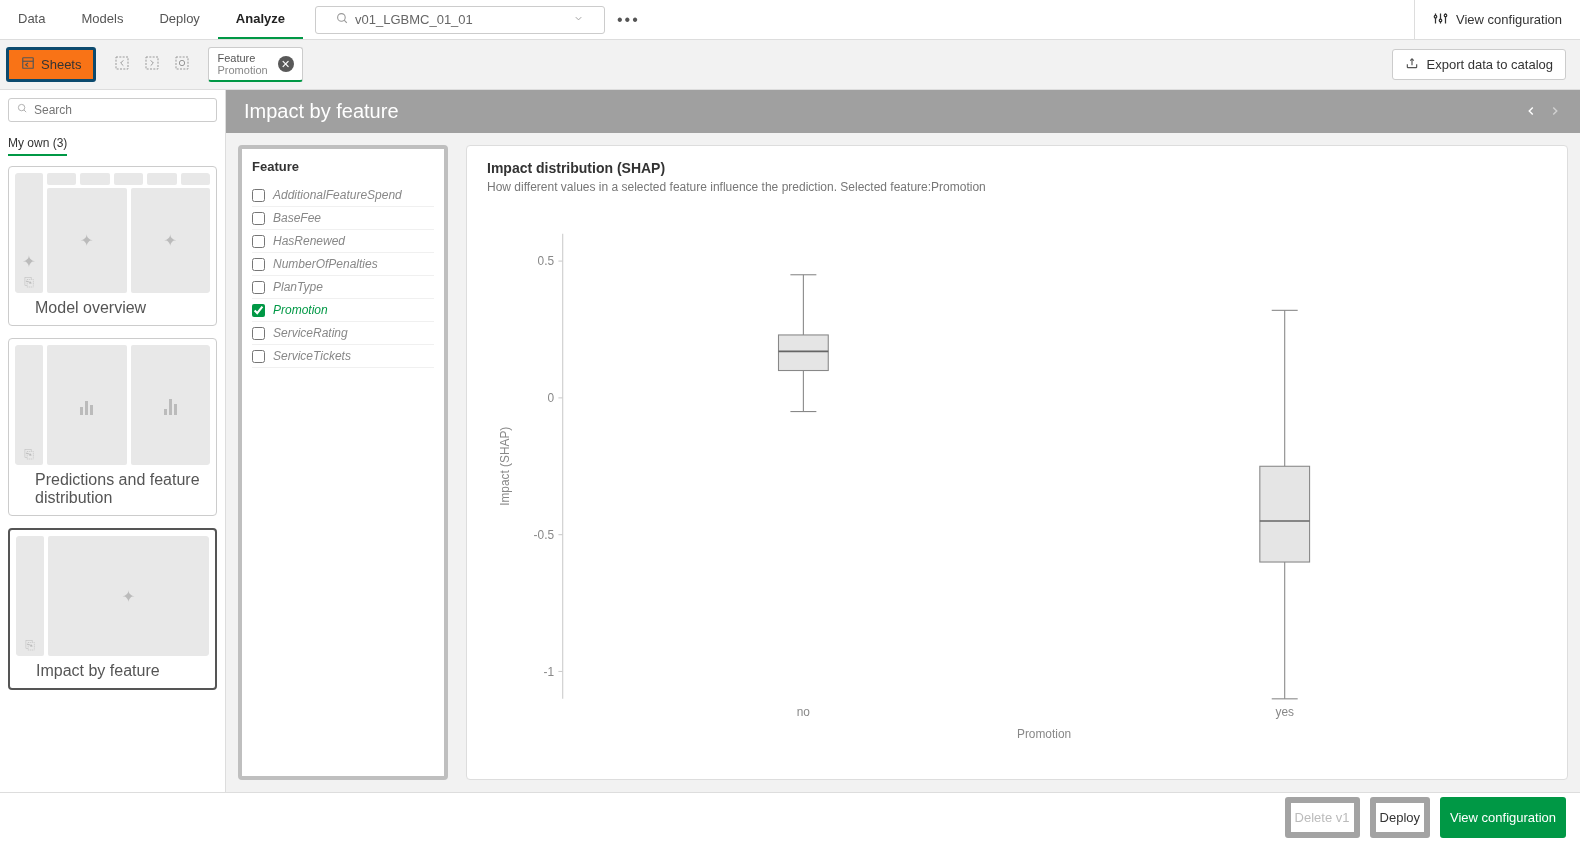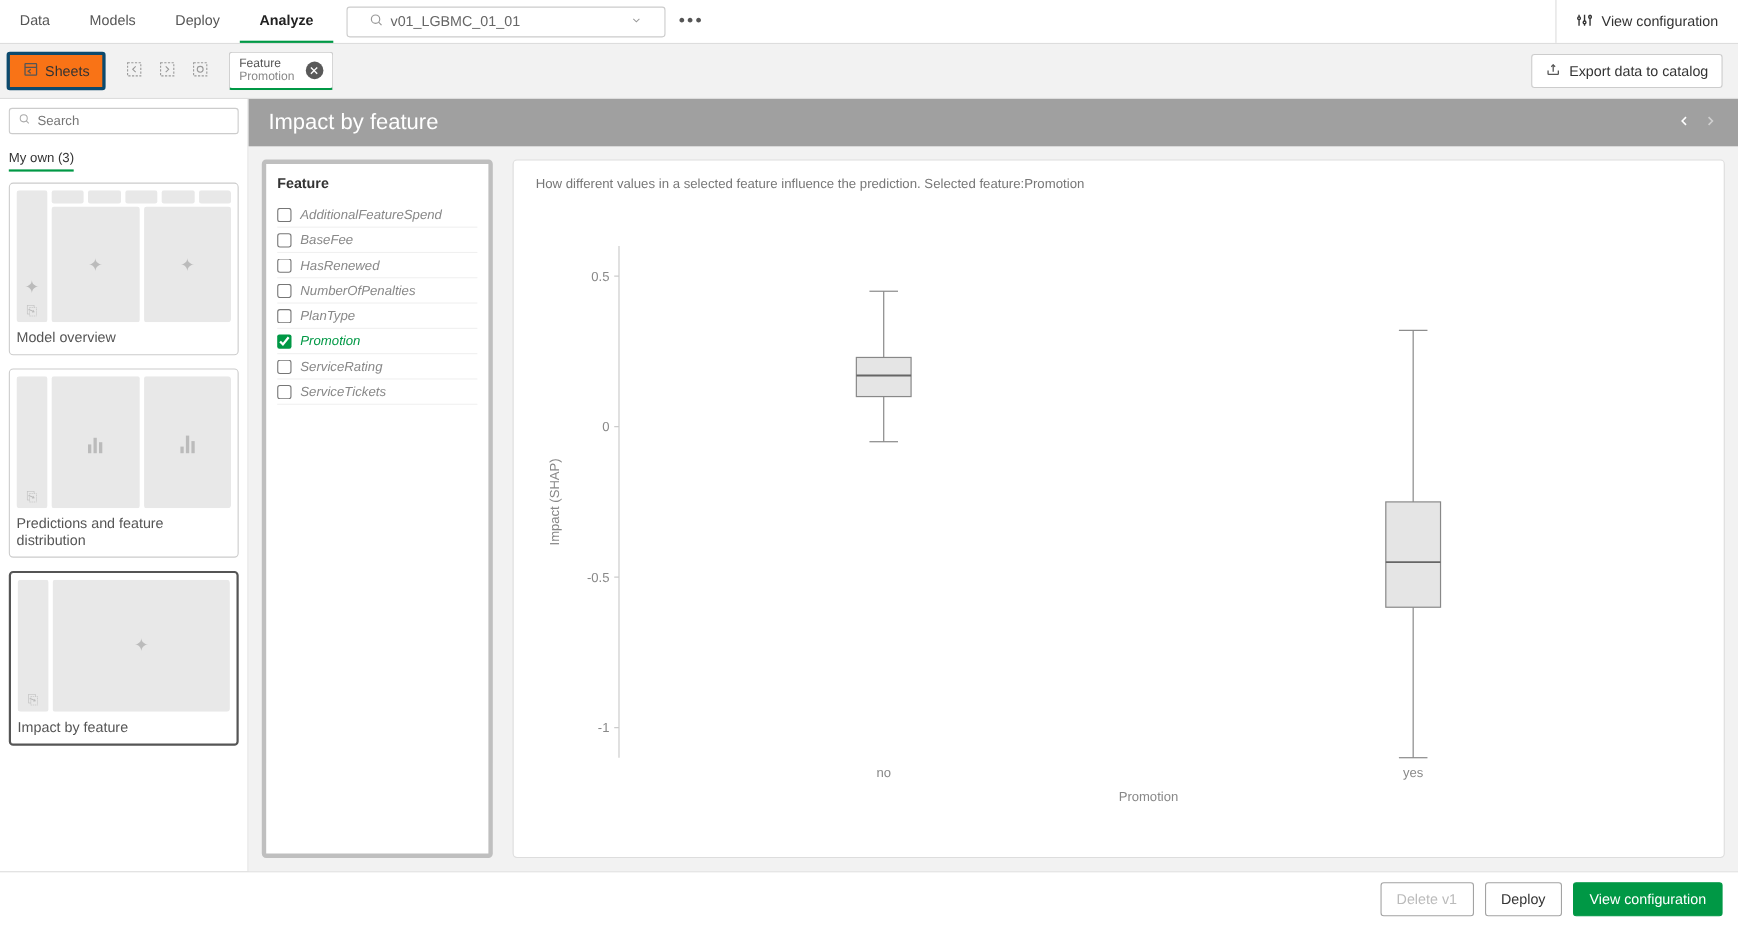--- a/index.html
+++ b/index.html
@@ -29,21 +29,21 @@
 .export-btn { margin-left: auto; margin-right: 14px; display: flex; align-items: center; gap: 8px; padding: 6px 12px; border: 1px solid #ccc; border-radius: 3px; background: #fff; cursor: pointer; font-size: 13px; }
 
 
 .main { display: flex; height: calc(100% - 90px - 50px); }
 .left-panel { width: 226px; border-right: 1px solid #ddd; padding: 8px; display: flex; flex-direction: column; }
 .search-box { display: flex; align-items: center; gap: 6px; border: 1px solid #ccc; border-radius: 3px; padding: 4px 8px; color: #999; font-size: 12px; margin-bottom: 10px; }
 .my-own { font-size: 12px; color: #333; padding: 4px 0; border-bottom: 2px solid #009845; display: inline-block; margin-bottom: 10px; }
 .thumb-card { border: 1px solid #ccc; border-radius: 4px; margin-bottom: 12px; padding: 6px; cursor: pointer; background:#fff; }
 .thumb-card.active { border: 2px solid #555; }
 .thumb-preview { height: 120px; background: transparent; border-radius: 3px; margin-bottom: 4px; display:flex; gap:4px; overflow:hidden; }
-.thumb-label { font-size: 13px; color: #555; padding: 2px 0; }
+.thumb-label { font-size: 16px; color: #555; padding: 2px 0; margin-left: 20px; }
 .tp-col { background:#e8e8e8; border-radius:2px; }
 .tp-narrow { width:28px; display:flex; flex-direction:column; justify-content:flex-end; align-items:center; gap:4px; padding:4px; }
 .tp-wide { flex:1; display:flex; align-items:center; justify-content:center; }
 .tp-row { display:flex; gap:4px; }
 .puzzle { color:#bbb; font-size:16px; }
 .bars-mini { display:flex; gap:2px; align-items:flex-end; height:20px; }
 .bars-mini span{ width:3px; background:#bbb; }
 
 .content { flex: 1; display: flex; flex-direction: column; background: #f2f2f2; }
 .banner { background: #a0a0a0; color: #fff; padding: 10px 18px; font-size: 20px; display: flex; align-items: center; }
@@ -57,21 +57,21 @@
 .feat-item input { accent-color: #009845; }
 .feat-item.checked { color: #009845; font-weight: 500; }
 
 .chart-panel { flex: 1; background: #fff; border: 1px solid #ddd; border-radius: 4px; padding: 14px 20px; display: flex; flex-direction: column; }
 .chart-title { font-size: 14px; font-weight: 700; color: #333; margin-bottom: 4px; }
 .chart-sub { font-size: 12px; color: #777; margin-bottom: 6px; }
 .chart-svg-wrap { flex: 1; position: relative; }
 
 
 .footer { height: 50px; border-top: 1px solid #ddd; display: flex; align-items: center; justify-content: flex-end; gap: 10px; padding: 0 14px; background:#fff; }
-.btn { padding: 7px 14px; border: 1px solid #a3a3a3; border-radius: 3px; font-size: 13px; cursor: pointer; background: #fff; }
+.btn { padding: 7px 4px; border: 6px solid #a3a3a3; border-radius: 3px; font-size: 13px; cursor: pointer; background: #fff; }
 .btn.disabled { color: #bbb; cursor: default; }
 .btn.primary { background: #009845; color: #fff; border-color: #009845; }
 svg text { font-size: 11px; fill: #888; }
 .box { fill: #e5e5e5; stroke: #888; stroke-width: 1; }
 .whisker { stroke: #888; stroke-width: 1; }
 .median { stroke: #666; stroke-width: 1.5; }
 </style>
 </head>
 <body>
 
@@ -281,20 +281,21 @@
               <span>ServiceRating</span>
             </label>
             <label class="feat-item">
               <input type="checkbox" style="">
               <span>ServiceTickets</span>
             </label>
           </div>
       </div>
 
       <div class="chart-panel">
+        <div class="chart-title">Impact distribution (SHAP)</div>
         <div class="chart-sub">How different values in a selected feature influence the prediction. Selected feature:Promotion</div>
         <div class="chart-svg-wrap">
           <svg id="chart-svg" width="100%" height="100%" viewBox="0 0 980 500" preserveAspectRatio="xMidYMid meet">
               <line x1="70" y1="20" x2="70" y2="450" stroke="#ccc"></line>
               <line x1="66" y1="424.70588235294116" x2="70" y2="424.70588235294116" stroke="#ccc"></line>
               <text x="62" y="428.70588235294116" text-anchor="end">-1</text>
               <line x1="66" y1="298.2352941176471" x2="70" y2="298.2352941176471" stroke="#ccc"></line>
               <text x="62" y="302.2352941176471" text-anchor="end">-0.5</text>
               <line x1="66" y1="171.76470588235293" x2="70" y2="171.76470588235293" stroke="#ccc"></line>
               <text x="62" y="175.76470588235293" text-anchor="end">0</text>

